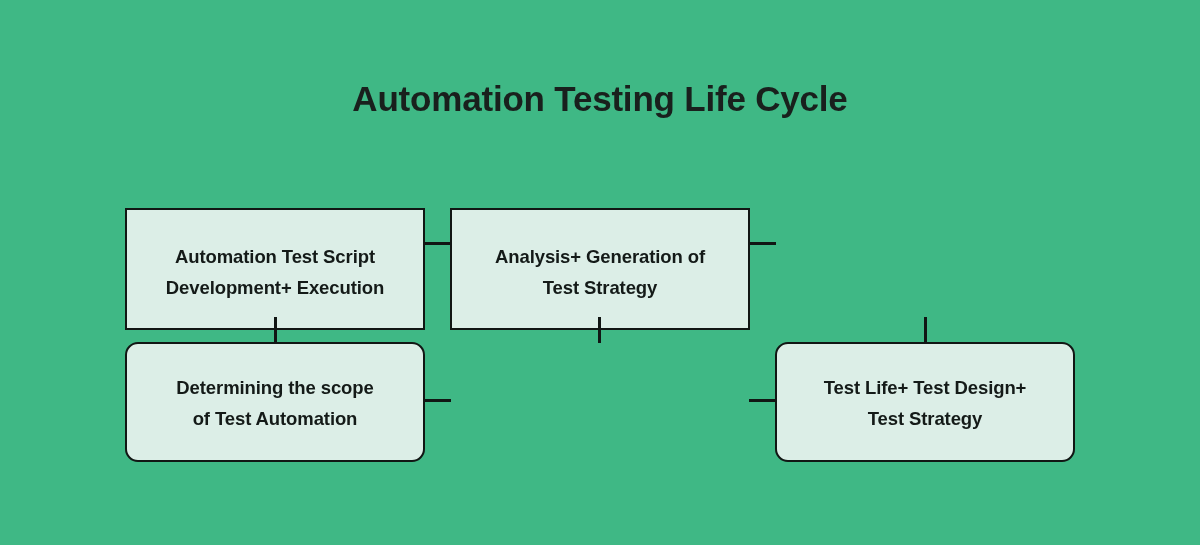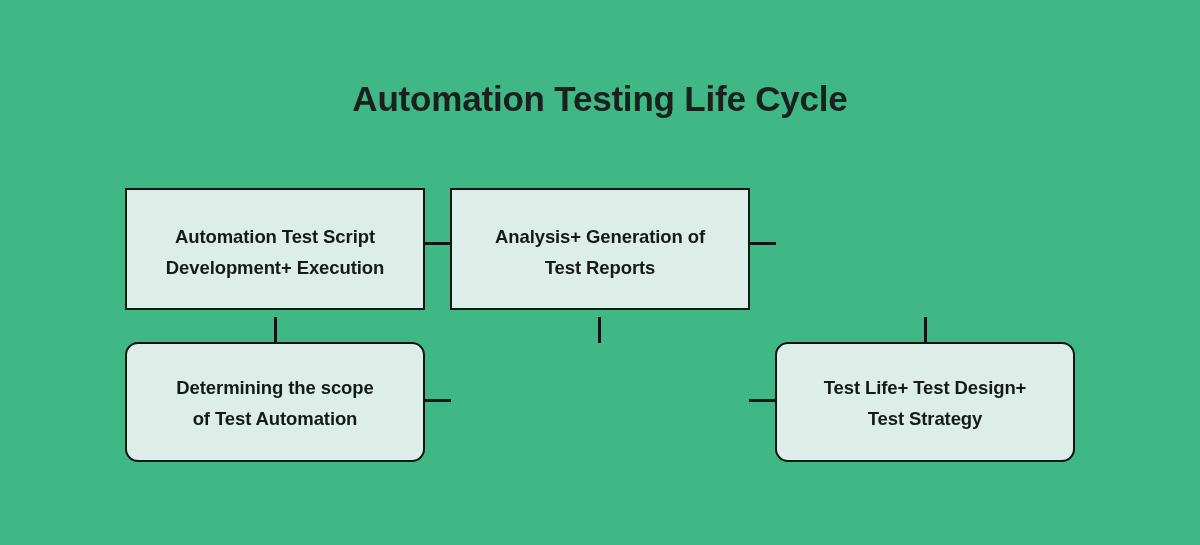--- a/index.html
+++ b/index.html
@@ -52,21 +52,21 @@
     font-size: 18.5px;
     font-weight: bold;
     color: #141a18;
     text-align: center;
     line-height: 31px;
     letter-spacing: -0.1px;
     white-space: pre-line;
   }
 
   
-  .row1 { top: 188px; height: 122px; }
+  .row1 { top: 208px; height: 122px; }
   .row1 .node-label { margin-top: 31px; }
   
   .row2 { top: 342px; height: 120px; border-radius: 13px; }
   .row2 .node-label { margin-top: 28px; }
 
   
   .col1 { left: 125px;  width: 300px; }
   .col2 { left: 450px;  width: 300px; }
   .col3 { left: 775px;  width: 300px; }
 
@@ -99,21 +99,21 @@
 
   <div id="page-title">Automation Testing Life Cycle</div>
 
   <div class="node row1 col1">
     <div class="node-label">Automation Test Script
 Development+ Execution</div>
   </div>
 
   <div class="node row1 col2">
     <div class="node-label">Analysis+ Generation of
-Test Reports</div>
+Test Strategy</div>
   </div>
 
 
   <div class="node row2 col1">
     <div class="node-label">Determining the scope
 of Test Automation</div>
   </div>
 
 
   <div class="node row2 col3">

